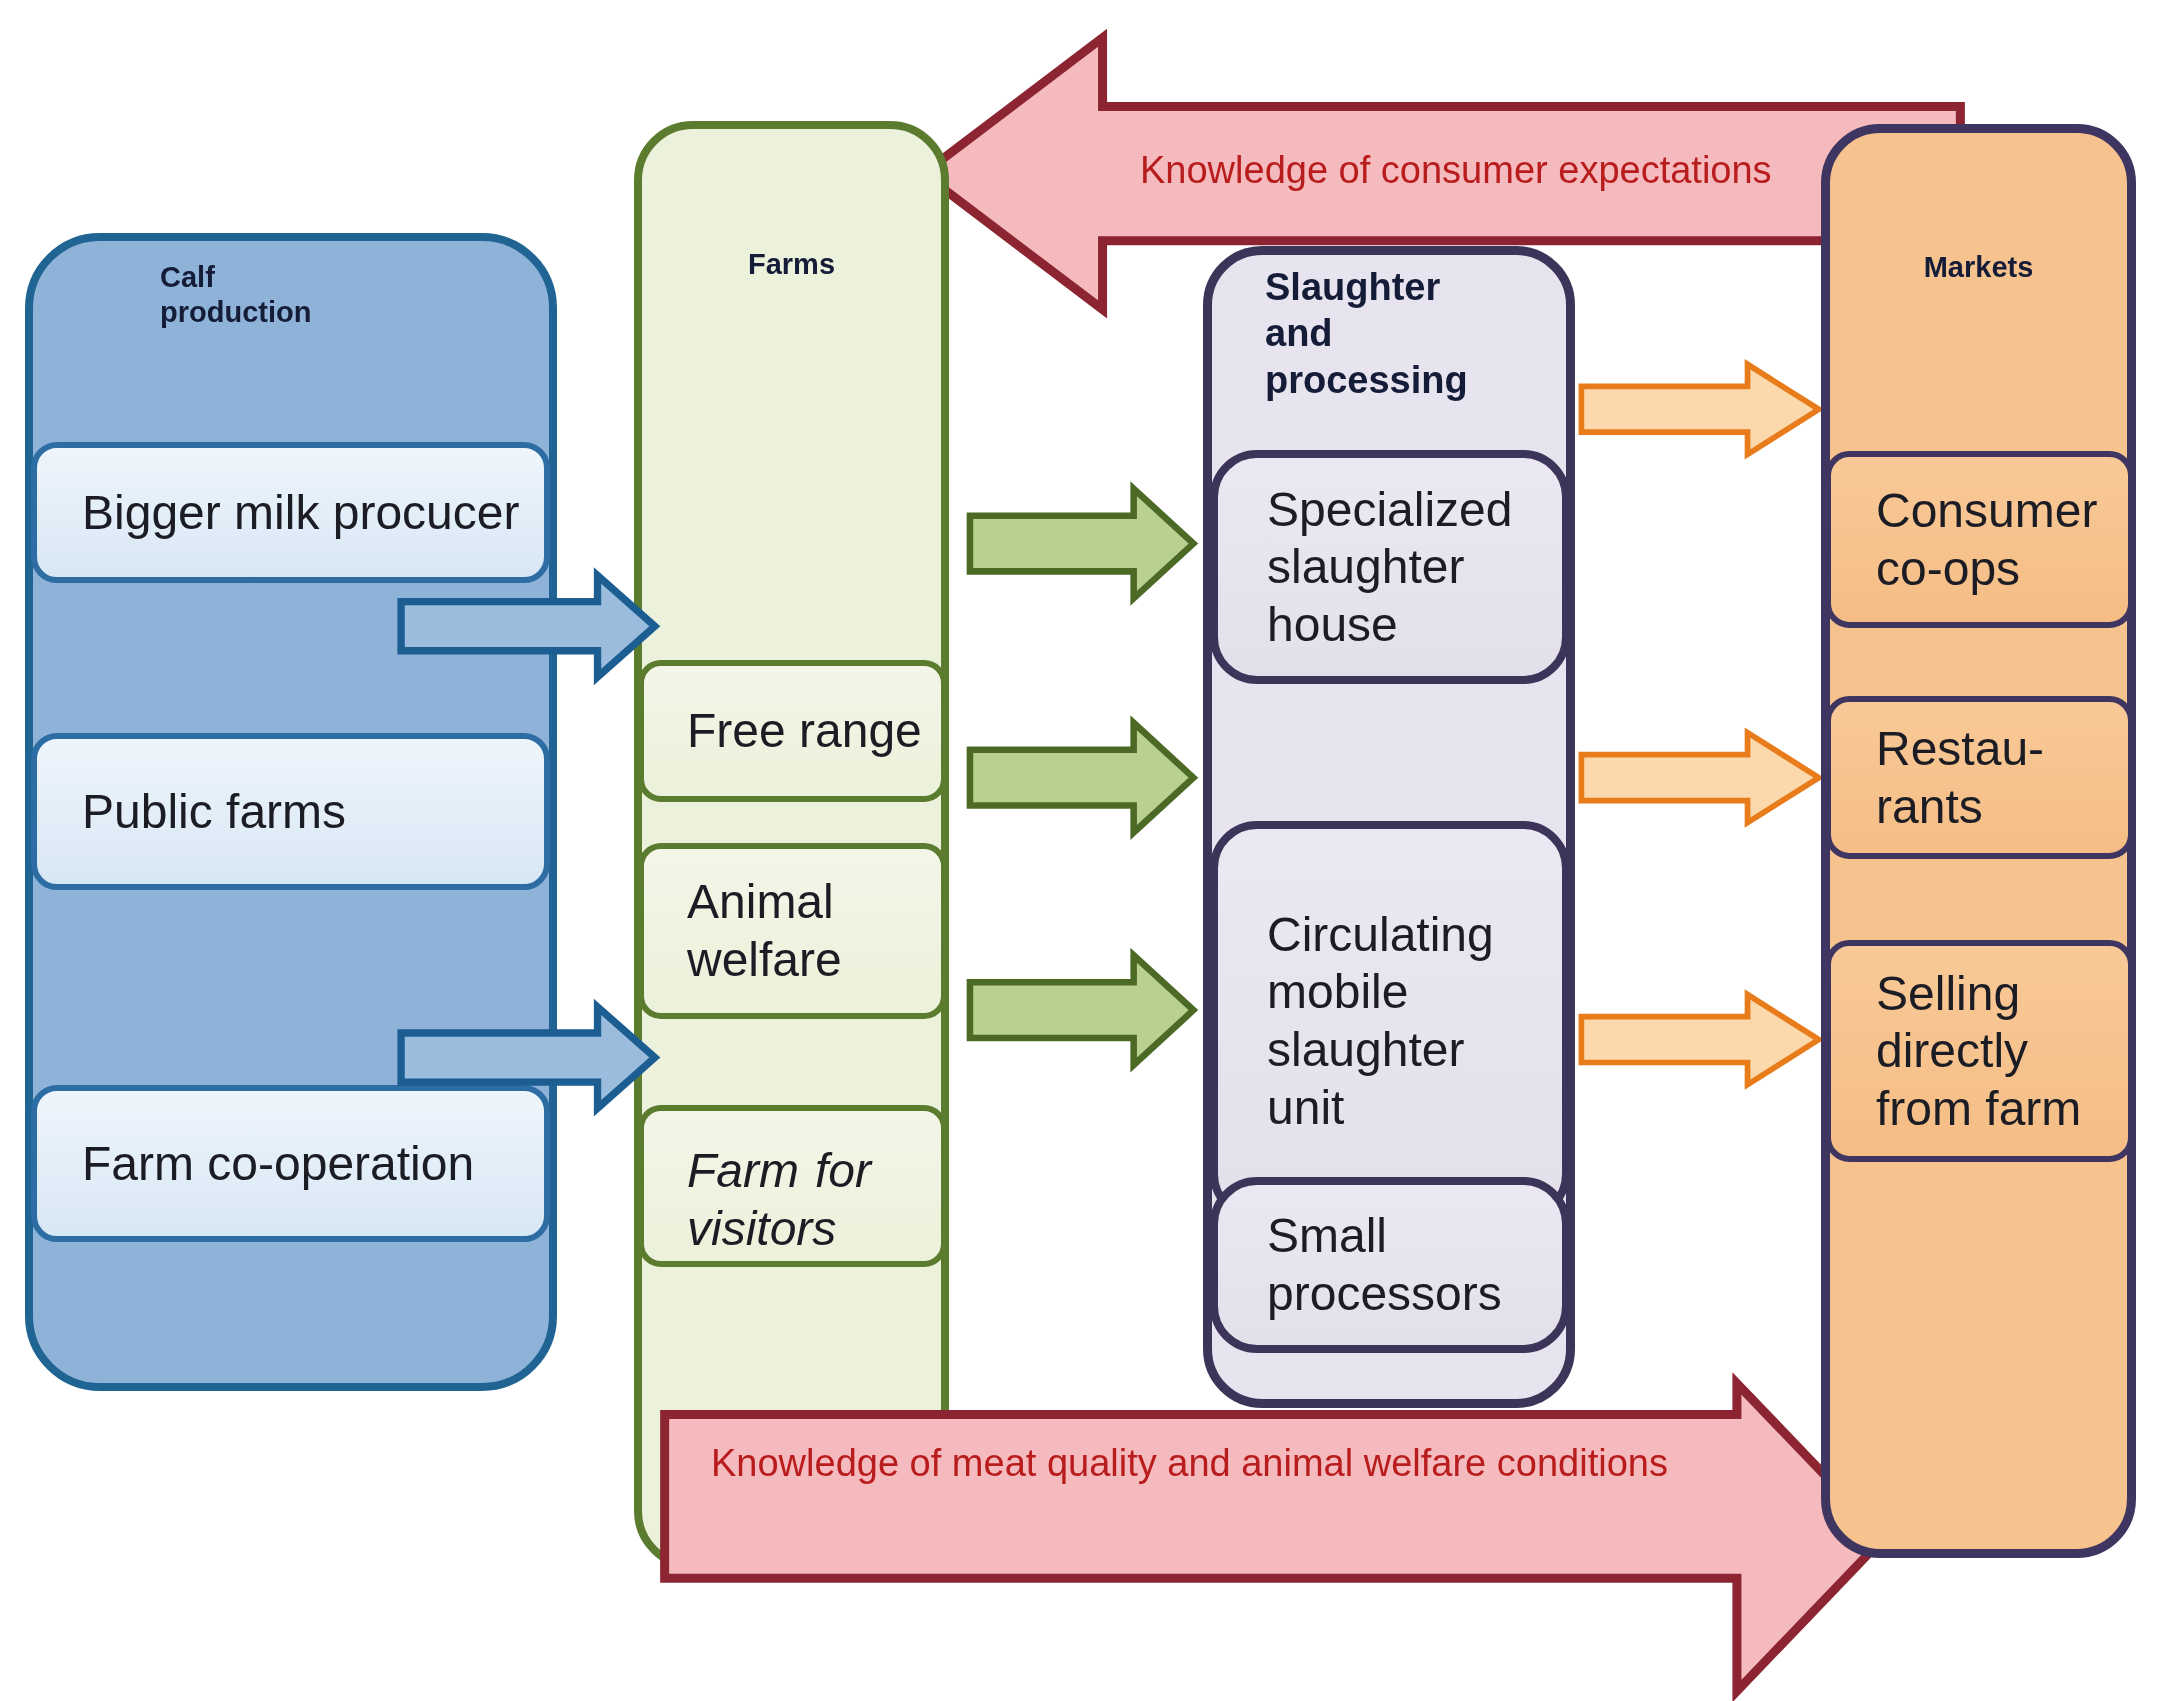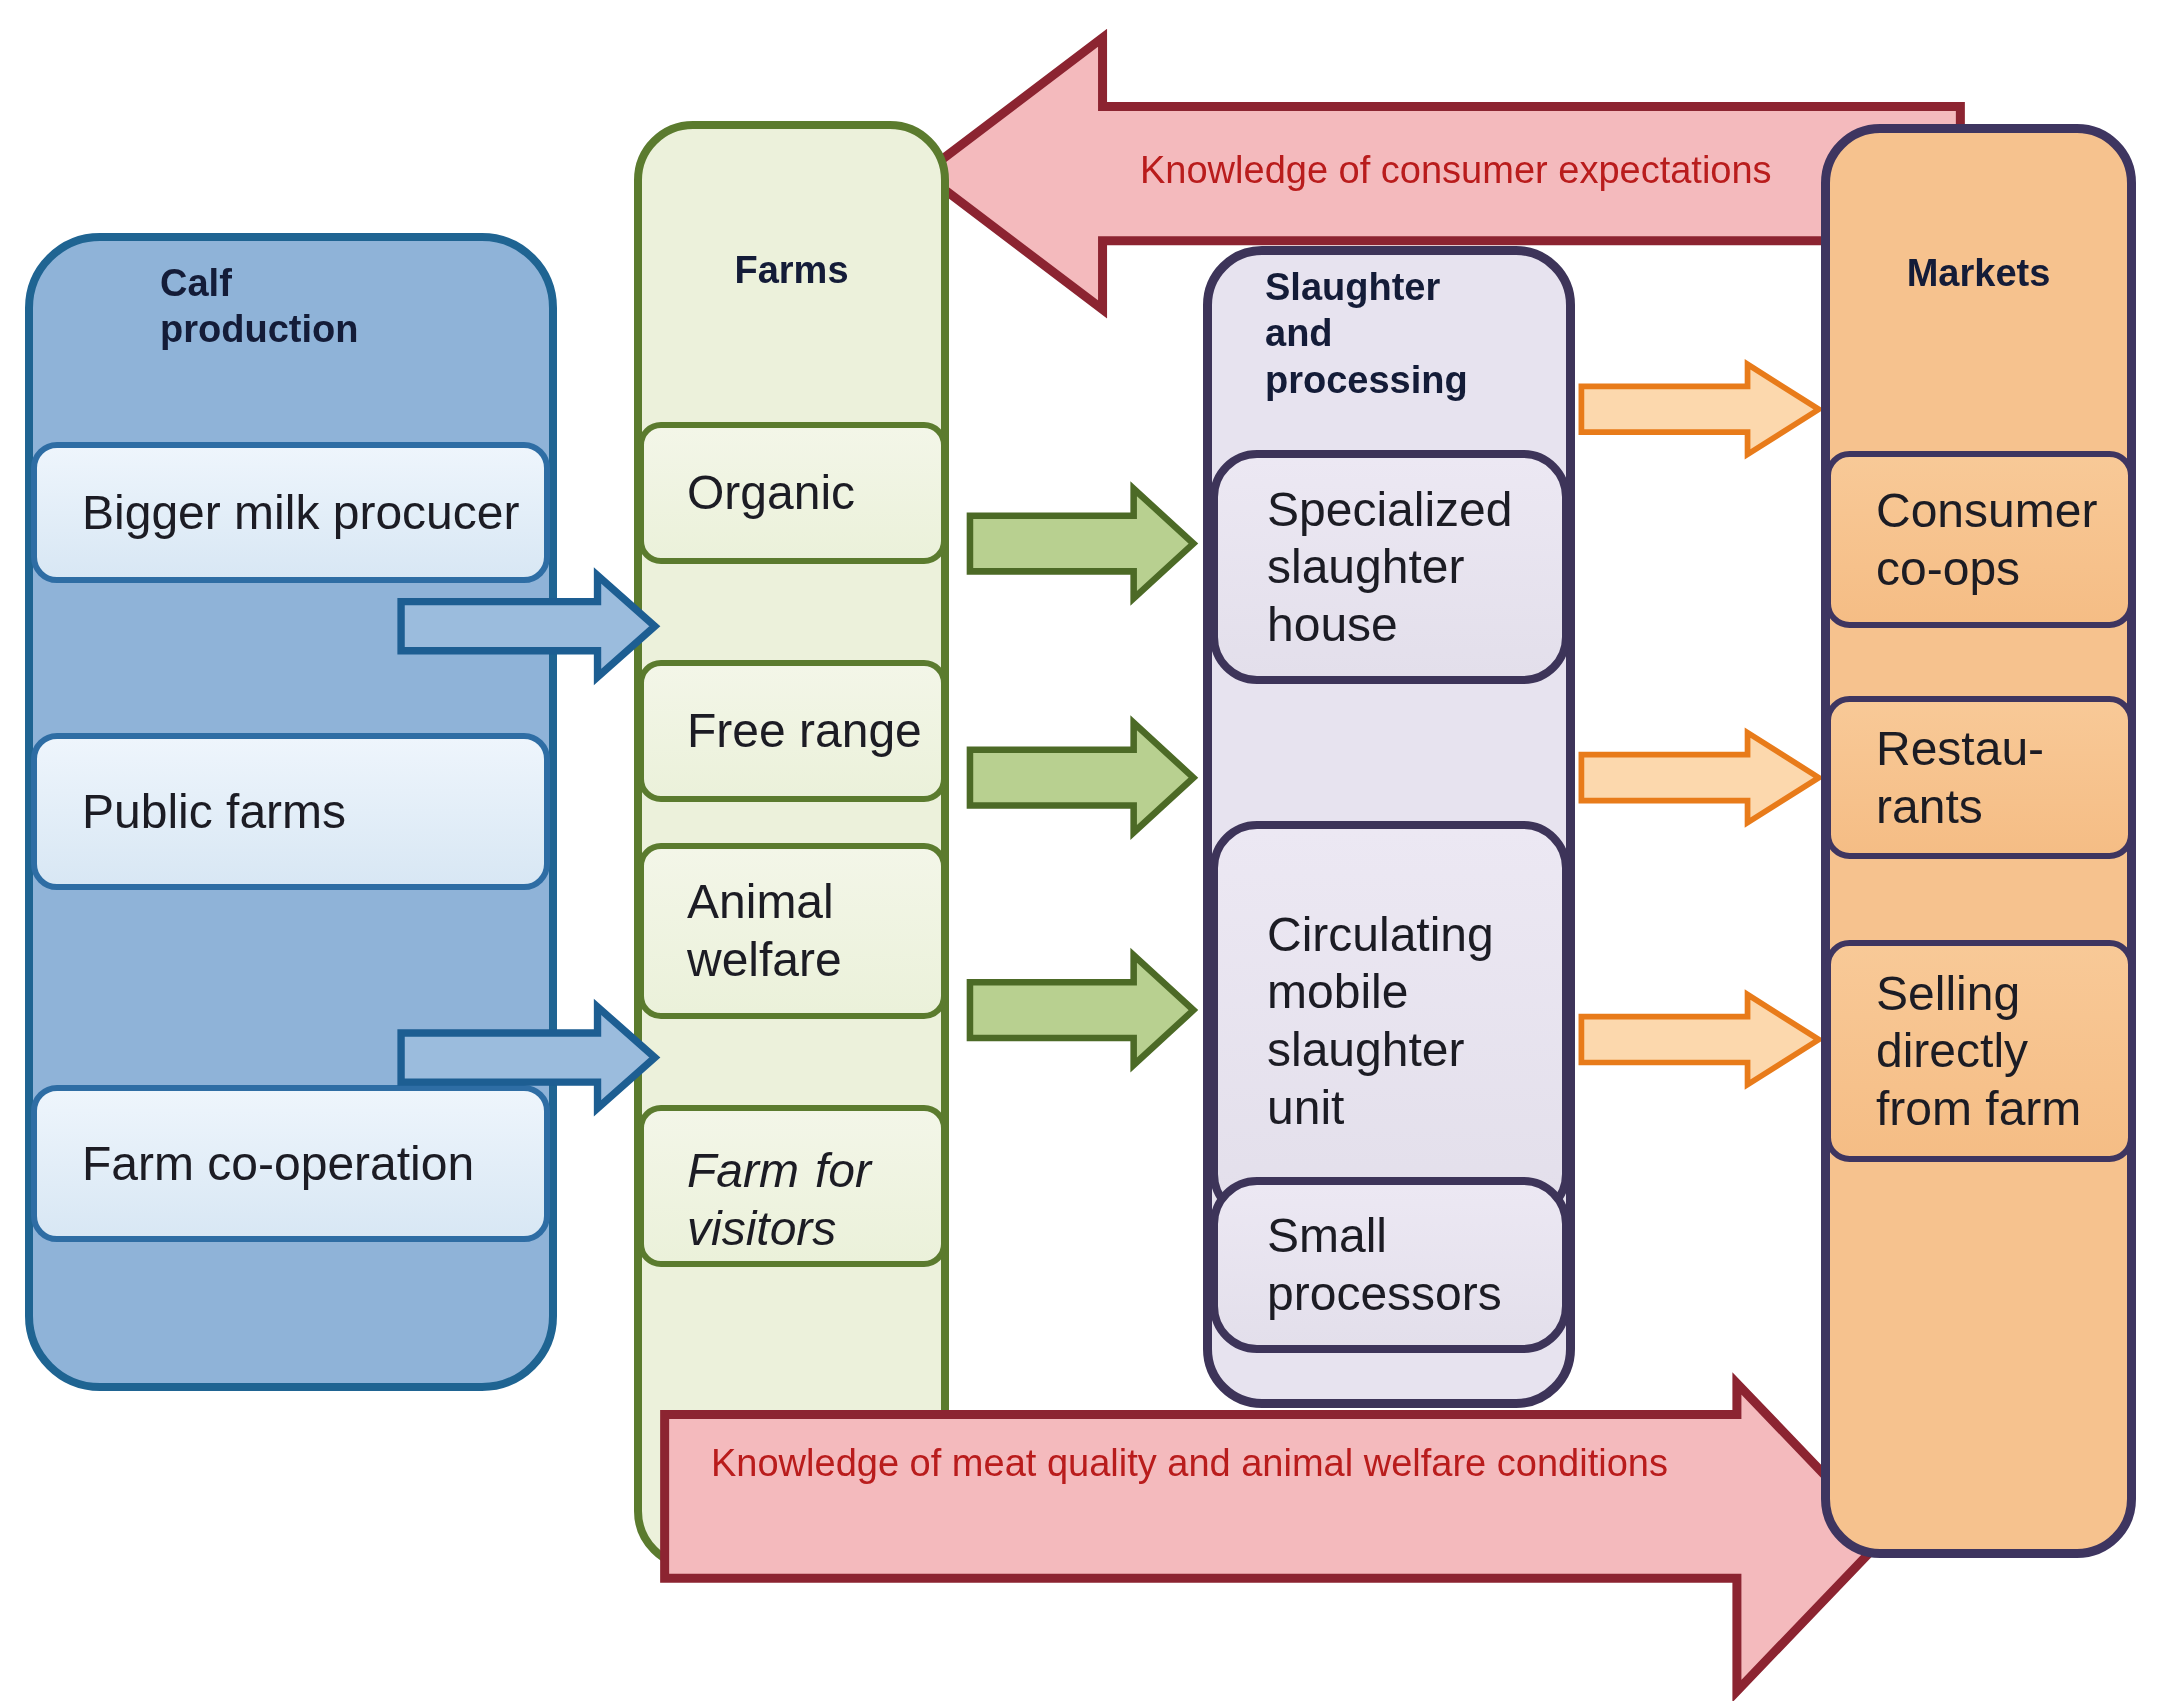--- a/index.html
+++ b/index.html
@@ -7,21 +7,21 @@
   .canvas{
     position:relative;width:2183px;height:1701px;background:#ffffff;overflow:hidden;
     font-family:"Liberation Sans","DejaVu Sans",sans-serif;color:var(--text,#1c1c24);
   }
   svg.layer{position:absolute;left:0;top:0;pointer-events:none;}
   .col{position:absolute;}
   .col.blue{background:var(--blue-fill);border:8.2px solid var(--blue-border);border-radius:75px;}
   .col.green{background:var(--green-fill);border:8.2px solid var(--green-border);border-radius:59px;}
   .col.purple{background:var(--purple-fill);border:9px solid var(--purple-border);border-radius:59px;}
   .col.orange{background:var(--orange-fill);border:9px solid var(--orange-border);border-radius:59px;}
-  .title{position:absolute;font-weight:bold;font-size:38px;line-height:1.22;color:var(--title-text);white-space:pre-line;}
+  .title{position:absolute;font-weight:bold;font-size:29px;line-height:1.22;color:var(--title-text);white-space:pre-line;}
   .title.center{text-align:center;}
   .item{
     position:absolute;display:flex;align-items:center;
     font-size:48px;line-height:1.2;white-space:pre-line;color:var(--text);
   }
   .item.blue{background:linear-gradient(180deg,#eef5fc 0%,#d8e7f4 100%);border:6.5px solid var(--blue-item-border);border-radius:26px;padding-left:45px;}
   .item.green{background:linear-gradient(180deg,#f3f6e8 0%,#ebf1da 100%);border:6.5px solid var(--green-border);border-radius:23px;padding-left:43px;}
   .item.purple{background:linear-gradient(180deg,#ece8f3 0%,#e3dfeb 100%);border:8.2px solid var(--purple-border);border-radius:47px;padding-left:49px;}
   .item.orange{background:linear-gradient(180deg,#f8c997 0%,#f5bd85 100%);border:6.5px solid var(--orange-item-border);border-radius:24.6px;padding-left:45px;}
   .item.justify{display:block;text-align:justify;white-space:normal;font-style:italic;}
@@ -44,21 +44,20 @@
 
   <div class="col blue" style="left:24.6px;top:233px;width:532px;height:1158px;z-index:2;"></div>
   <div class="title" style="left:160px;top:260px;width:352px;z-index:3;">Calf
 production</div>
   <div class="item blue" style="left:31px;top:442px;width:519px;height:141px;z-index:3;">Bigger milk procucer</div>
   <div class="item blue" style="left:31px;top:733px;width:519px;height:157px;z-index:3;">Public farms</div>
   <div class="item blue" style="left:31px;top:1085px;width:519px;height:157px;z-index:3;">Farm co-operation</div>
 
   <div class="col green" style="left:634px;top:121px;width:315px;height:1449px;z-index:2;"></div>
   <div class="title center" style="left:634px;top:247px;width:315px;z-index:3;">Farms</div>
-  <div class="item green" style="left:638px;top:422px;width:309px;height:142px;z-index:3;">Organic</div>
   <div class="item green" style="left:638px;top:660px;width:309px;height:142px;z-index:3;">Free range</div>
   <div class="item green" style="left:638px;top:843px;width:309px;height:176px;z-index:3;">Animal
 welfare</div>
   <div class="item green justify" style="left:638px;top:1105px;width:309px;height:162px;padding-right:70px;padding-top:31px;z-index:3;">Farm for visitors</div>
 
   <div class="col purple" style="left:1203px;top:246px;width:372px;height:1162px;z-index:2;"></div>
   <div class="title" style="left:1265px;top:264px;width:270px;font-size:38px;z-index:3;">Slaughter
 and
 processing</div>
   <div class="item purple" style="left:1210px;top:450px;width:360px;height:234px;z-index:3;">Specialized

